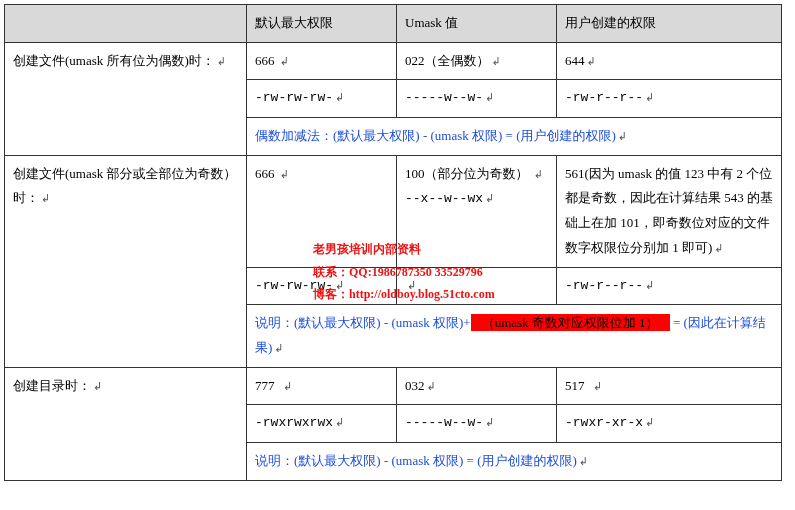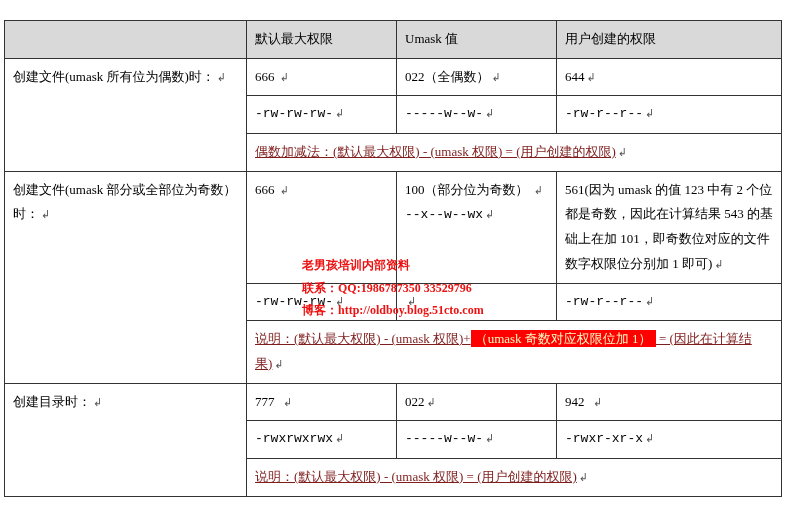--- a/index.html
+++ b/index.html
@@ -7,21 +7,20 @@
     padding: 4px;
     font-family: "SimSun", "宋体", serif;
     font-size: 13px;
     background: #fff;
     color: #000;
   }
   table {
     border-collapse: collapse;
     width: 679px;
     table-layout: fixed;
-    margin-top: 16px;
   }
   td, th {
     border: 1px solid #333;
     padding: 6px 8px;
     vertical-align: top;
     line-height: 1.9;
     word-wrap: break-word;
   }
   th {
     background: #d9d9d9;
@@ -31,26 +30,26 @@
   .col1 { width: 242px; }
   .col2 { width: 150px; }
   .col3 { width: 160px; }
   .col4 { width: 225px; }
   .rtn {
     font-family: Arial, sans-serif;
     color: #555;
     font-size: 11px;
     padding-left: 2px;
   }
-  .blue { color: #7f1d1d; text-decoration: underline; }
+  .blue { color: #1d4ed8; }
   .redtext { color: #ee1111; font-weight: bold; font-size: 12px; }
   .hl {
     background: #ff0000;
-    color: #fef9c3;
-    padding: 1px 4px;
+    color: #000000;
+    padding: 1px 11px;
   }
   .mono { font-family: "Courier New", monospace; }
 </style>
 </head>
 <body>
 
 <table>
   <colgroup>
     <col class="col1">
       <col class="col2">
@@ -78,21 +77,21 @@
     <td class="mono"><span>-rw-r--r--</span><span class="rtn">↲</span></td>
   </tr>
   <tr>
     <td colspan="3"><span class="blue">偶数加减法：(默认最大权限) - (umask 权限) = (用户创建的权限)</span><span class="rtn">↲</span></td>
   </tr>
 
   <tr>
     <td rowspan="3"><span>创建文件(umask 部分或全部位为奇数）时：</span><span class="rtn">↲</span></td>
     <td style="position:relative;">
       <span>666</span> <span class="rtn">↲</span>
-      <div style="position:absolute; left:55px; top:82px; white-space:nowrap; z-index:2;">
+      <div style="position:absolute; left:66px; top:82px; white-space:nowrap; z-index:2;">
         <div class="redtext">老男孩培训内部资料</div>
         <div class="redtext">联系：QQ:1986787350 33529796</div>
         <div class="redtext">博客：http://oldboy.blog.51cto.com</div>
       </div>
     </td>
     <td>
       <span>100（部分位为奇数）</span> <span class="rtn">↲</span><br>
       <span class="mono">--x--w--wx</span><span class="rtn">↲</span>
     </td>
     <td><span>561(因为 umask 的值 123 中有 2 个位都是奇数，因此在计算结果 543 的基础上在加 101，即奇数位对应的文件数字权限位分别加 1 即可)</span><span class="rtn">↲</span></td>
@@ -104,22 +103,22 @@
   </tr>
   <tr>
     <td colspan="3">
       <span class="blue">说明：(默认最大权限) - (umask 权限)+</span><span class="hl">（umask 奇数对应权限位加 1）</span><span class="blue"> = (因此在计算结果)</span><span class="rtn">↲</span>
     </td>
   </tr>
 
   <tr>
     <td rowspan="3"><span>创建目录时：</span><span class="rtn">↲</span></td>
     <td><span>777</span>&nbsp;&nbsp;<span class="rtn">↲</span></td>
-    <td><span>022</span><span class="rtn">↲</span></td>
-    <td><span>942</span>&nbsp;&nbsp;<span class="rtn">↲</span></td>
+    <td><span>032</span><span class="rtn">↲</span></td>
+    <td><span>517</span>&nbsp;&nbsp;<span class="rtn">↲</span></td>
   </tr>
   <tr>
     <td class="mono"><span>-rwxrwxrwx</span><span class="rtn">↲</span></td>
     <td class="mono"><span>-----w--w-</span><span class="rtn">↲</span></td>
     <td class="mono"><span>-rwxr-xr-x</span><span class="rtn">↲</span></td>
   </tr>
   <tr>
     <td colspan="3"><span class="blue">说明：(默认最大权限) - (umask 权限) = (用户创建的权限)</span><span class="rtn">↲</span></td>
   </tr>
 

